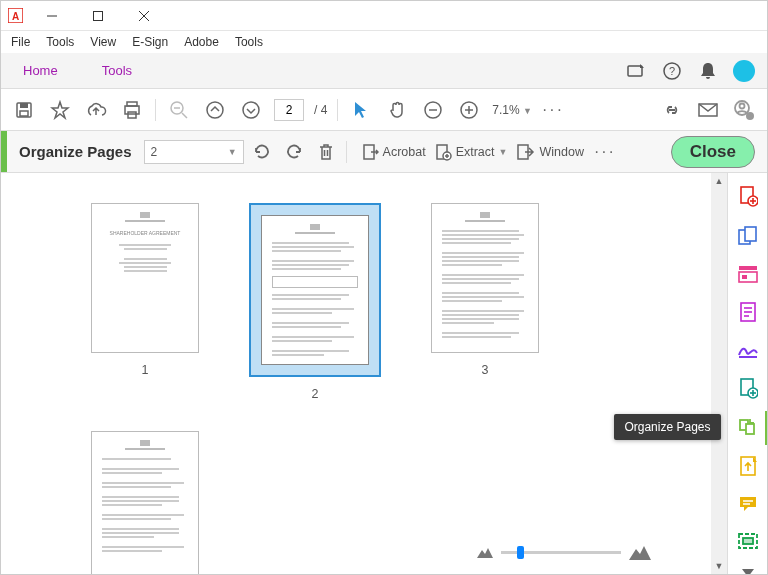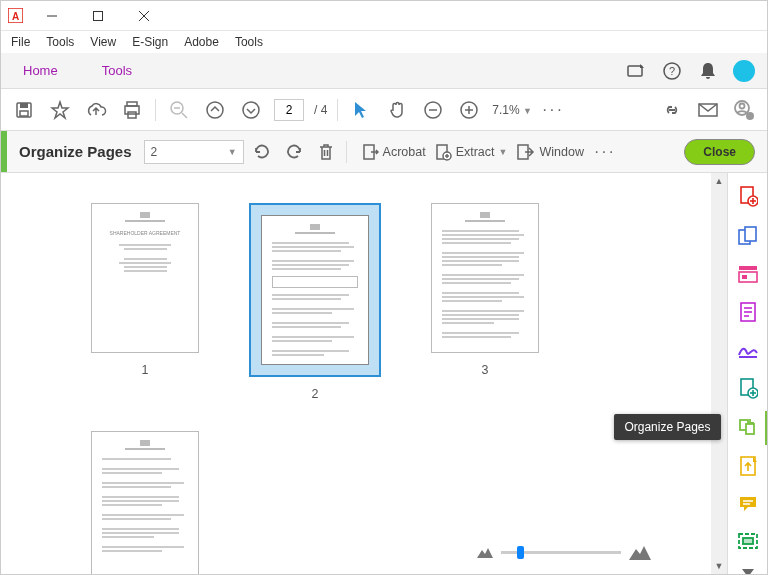--- a/index.html
+++ b/index.html
@@ -38,21 +38,21 @@
 
 
 .organizebar { height: 42px; background: #f7f7f7; display: flex; align-items: center; padding-right: 12px; border-bottom: 1px solid #ddd; }
 .greenedge { width: 6px; height: 100%; background: #6abf4b; }
 .orgtitle { font-size: 15px; font-weight: 600; color: #333; margin-left: 12px; margin-right: 12px; }
 .orgselect { width: 100px; height: 24px; border: 1px solid #ccc; background: #fff; font-size: 12px; padding: 0 6px; display: flex; align-items: center; justify-content: space-between; color: #555; cursor: pointer; }
 .orgselect .caret { font-size: 9px; color: #888; }
 .orgicon { width: 28px; height: 28px; display: flex; align-items: center; justify-content: center; color: #555; cursor: pointer; margin-left: 4px; }
 .orgbtn-text { display: flex; align-items: center; gap: 4px; font-size: 12.5px; color: #555; cursor: pointer; margin-left: 8px; }
 .orgsep { width: 1px; height: 22px; background: #ddd; margin: 0 6px; }
-.closebtn { margin-left: auto; border: 1.5px solid #888; border-radius: 18px; padding: 5px 18px; font-size: 12px; font-weight: 600; color: #333; cursor: pointer; background: #84cc16; }
+.closebtn { margin-left: auto; border: 1.5px solid #888; border-radius: 18px; padding: 5px 18px; font-size: 17px; font-weight: 600; color: #333; cursor: pointer; background: #86efac; }
 
 
 .body { flex: 1; display: flex; overflow: hidden; }
 .thumbarea { flex: 1; background: #fff; overflow: auto; position: relative; padding: 30px 20px 60px; }
 .thumbgrid { display: flex; flex-wrap: wrap; gap: 60px 50px; margin-left: 70px; }
 .thumbcell { display: flex; flex-direction: column; align-items: center; }
 .thumb { width: 108px; height: 150px; border: 1px solid #bbb; background: #fff; position: relative; padding: 8px 10px; overflow: hidden; }
 .sel-wrap { padding: 10px; background: #bfdff5; border: 2px solid #2f8fd4; }
 .sel-wrap .thumb { border: 1px solid #888; }
 .thumblabel { margin-top: 10px; font-size: 12.5px; color: #555; }

